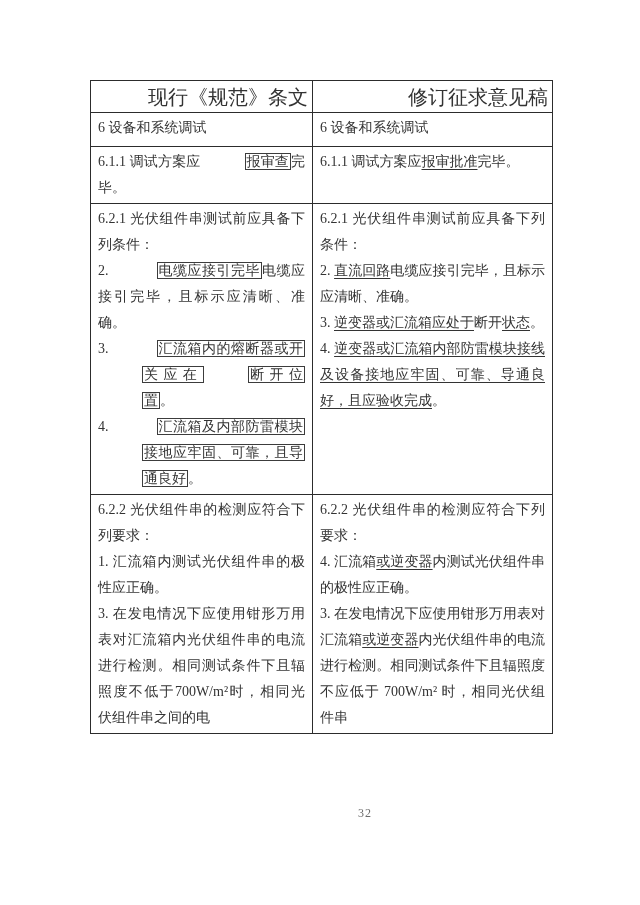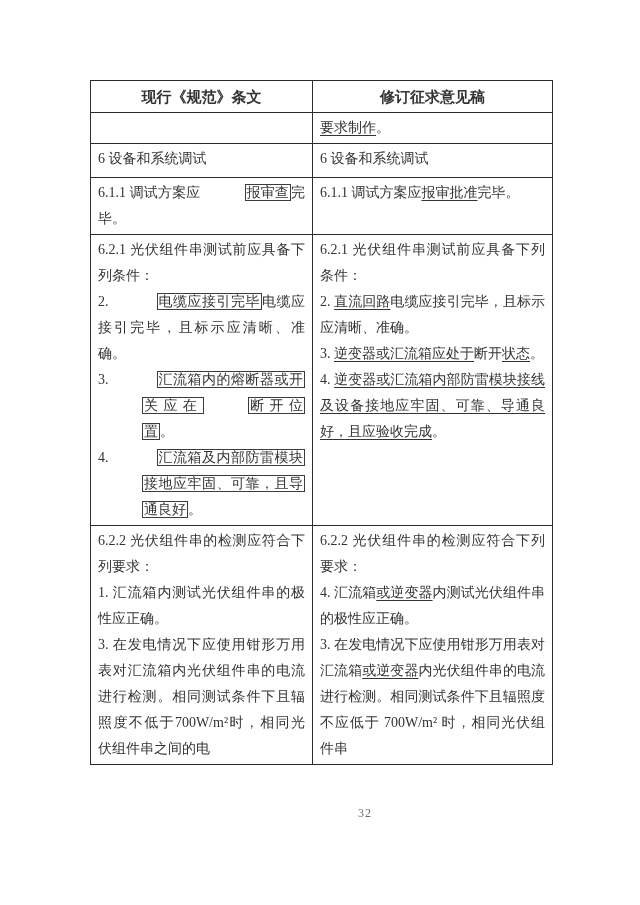--- a/index.html
+++ b/index.html
@@ -31,24 +31,24 @@
   table.doc-table td {
     border: 1px solid #2c2c2c;
     vertical-align: top;
     padding: 2px 7px 2px 7px;
     font-size: 14px;
     line-height: 26px;
     overflow: hidden;
   }
   table.doc-table th {
     height: 31px;
-    text-align: center;
+    text-align: right;
     vertical-align: middle;
-    font-weight: bold;
-    font-size: 15px;
+    font-weight: normal;
+    font-size: 20px;
     padding: 0 4px;
   }
   .para {
     text-align: justify;
   }
   .seg-p { text-decoration: none; }
   .seg-u {
     text-decoration: underline;
     text-underline-offset: 3px;
     text-decoration-thickness: 1px;
@@ -82,26 +82,20 @@
       <col class="col-left">
       <col class="col-right">
     </colgroup>
     <thead>
       <tr>
         <th>现行《规范》条文</th>
         <th>修订征求意见稿</th>
       </tr>
     </thead>
     <tbody>
-        <tr style="height: 27px;">
-          <td></td>
-          <td>
-            <div class="para"><span class="seg-u">要求制作</span><span class="seg-p">。</span></div>
-          </td>
-        </tr>
         <tr style="height: 34px; margin-top: 32px;">
           <td>
             <div class="para"><span class="seg-p">6 设备和系统调试</span></div>
           </td>
           <td>
             <div class="para"><span class="seg-p">6 设备和系统调试</span></div>
           </td>
         </tr>
         <tr style="height: 35px;">
           <td>

